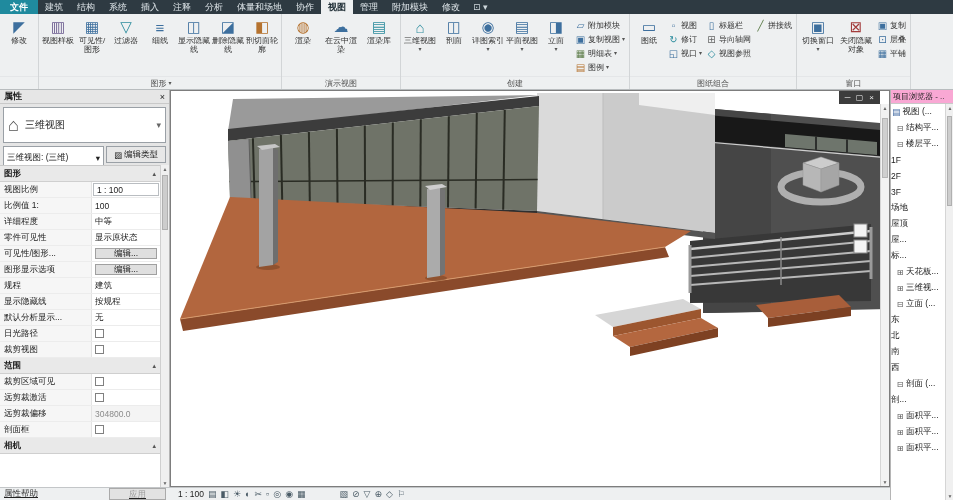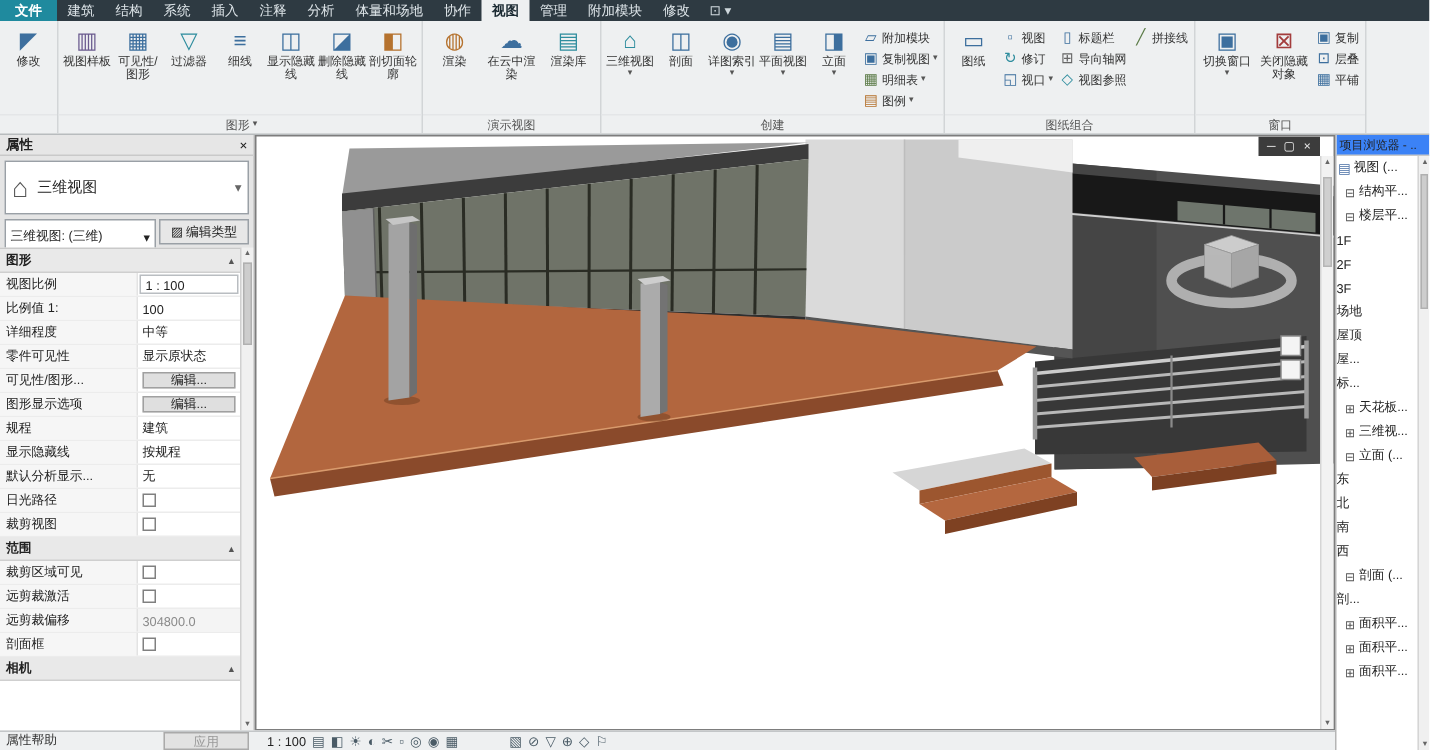--- a/index.html
+++ b/index.html
@@ -59,32 +59,32 @@
   
   .viewport{position:absolute;left:170px;top:90px;width:720px;height:397px;background:#fff;border:1px solid #7d7d7d;overflow:hidden;}
   .viewport svg{position:absolute;inset:0;}
   .vwin{position:absolute;top:0;right:9px;height:13px;background:#3c3c3c;color:#eee;display:flex;gap:3px;padding:0 4px;align-items:center;font-size:8px;}
   .vwin span{width:9px;text-align:center;}
   .vscroll{position:absolute;top:13px;right:0;bottom:0;width:9px;background:#f2f2f2;border-left:1px solid #d5d5d5;}
   .vthumb{position:absolute;left:1px;top:14px;width:6px;height:60px;background:#cfcfcf;border:1px solid #b5b5b5;}
 
   
   .browser{position:absolute;left:890px;top:90px;width:63px;height:410px;background:#fff;border-left:1px solid #b5b5b5;overflow:hidden;}
-  .bhead{height:14px;background:#3b82f6;border-bottom:1px solid #c9c9c9;font-size:8px;display:flex;align-items:center;padding:0 2px;white-space:nowrap;overflow:hidden;}
+  .bhead{height:14px;background:#f9a8d4;border-bottom:1px solid #c9c9c9;font-size:8px;display:flex;align-items:center;padding:0 2px;white-space:nowrap;overflow:hidden;}
   .tree{position:absolute;top:14px;left:0;right:8px;bottom:0;overflow:hidden;}
   .trow{height:16px;display:flex;align-items:center;font-size:8.5px;white-space:nowrap;overflow:hidden;gap:2px;}
   .trow .texp{width:8px;font-size:8px;color:#555;text-align:center;flex:none;}
   .trow .tico{font-size:9px;color:#4a6fa5;flex:none;}
   .l0{padding-left:1px;}.l1{padding-left:5px;}.l2{padding-left:0;}
   .bscroll{position:absolute;right:0;top:14px;bottom:0;width:8px;background:#f0f0f0;border-left:1px solid #d5d5d5;}
   .bthumb{position:absolute;left:1px;top:12px;width:5px;height:90px;background:#cdcdcd;border:1px solid #b0b0b0;}
 
   
   .statusbar{position:absolute;left:0;top:487px;width:890px;height:13px;background:#eef0f1;border-top:1px solid #c3c6c8;display:flex;align-items:center;font-size:8.5px;}
-  .sb-left{width:170px;display:flex;align-items:flex-start;padding:0 4px;flex:none;}
+  .sb-left{width:170px;display:flex;align-items:flex-start;padding:0 4px;flex:none;text-decoration:underline;}
   .helptab{color:#333;}
   .apply{margin-left:auto;background:#e2e2e2;border:1px solid #aaa;color:#999;font-size:8.5px;height:12px;padding:0 19px;font-family:inherit;}
   .sb-view{display:flex;align-items:center;gap:4px;padding:0 8px;}
   .scale{color:#222;}
   .vcico{color:#4a5b66;font-size:9px;}
   .sb-gap{width:26px;}
 </style>
 </head>
 <body>
 

